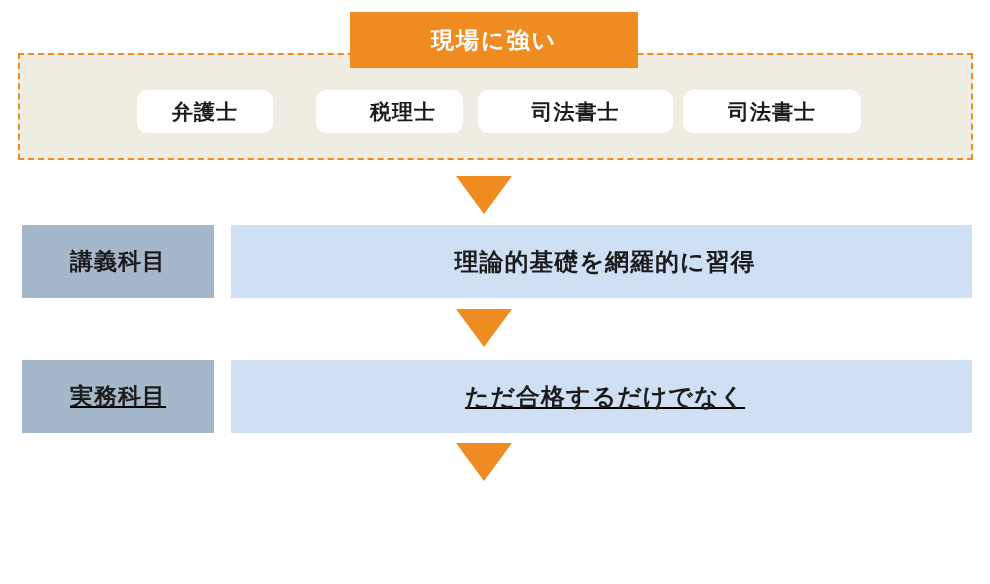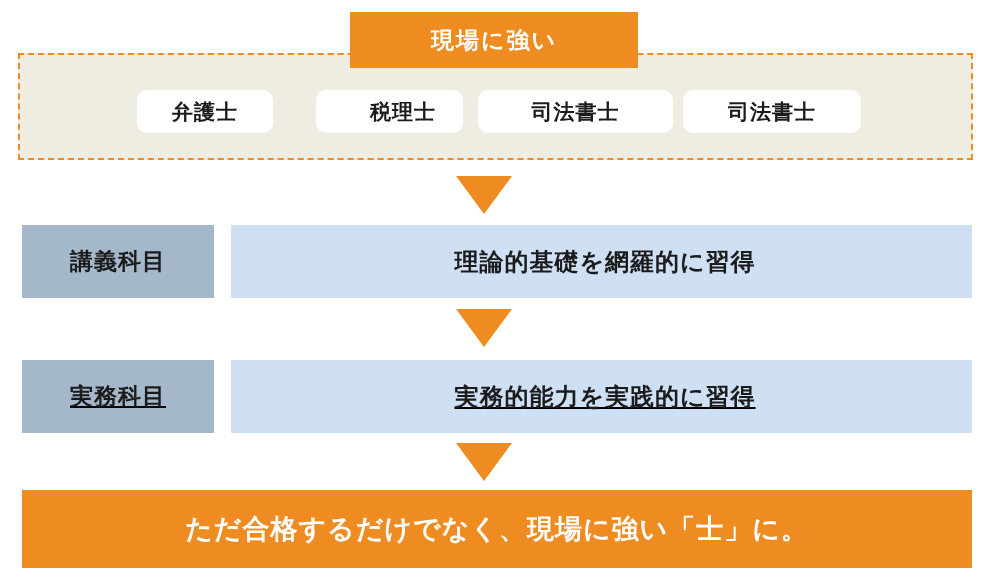--- a/index.html
+++ b/index.html
@@ -145,20 +145,19 @@
 
   <div class="row row-1">
     <div class="row-label">講義科目</div>
     <div class="row-desc">理論的基礎を網羅的に習得</div>
   </div>
 
   <div class="arrow arrow-2"></div>
 
   <div class="row row-2">
     <div class="row-label">実務科目</div>
-    <div class="row-desc">実務的能力を実践的に習得</div>
+    <div class="row-desc">ただ合格するだけでなく</div>
   </div>
 
   <div class="arrow arrow-3"></div>
 
-  <div class="banner">ただ合格するだけでなく、現場に強い「士」に。</div>
 
 </div>
 
 </body></html>

